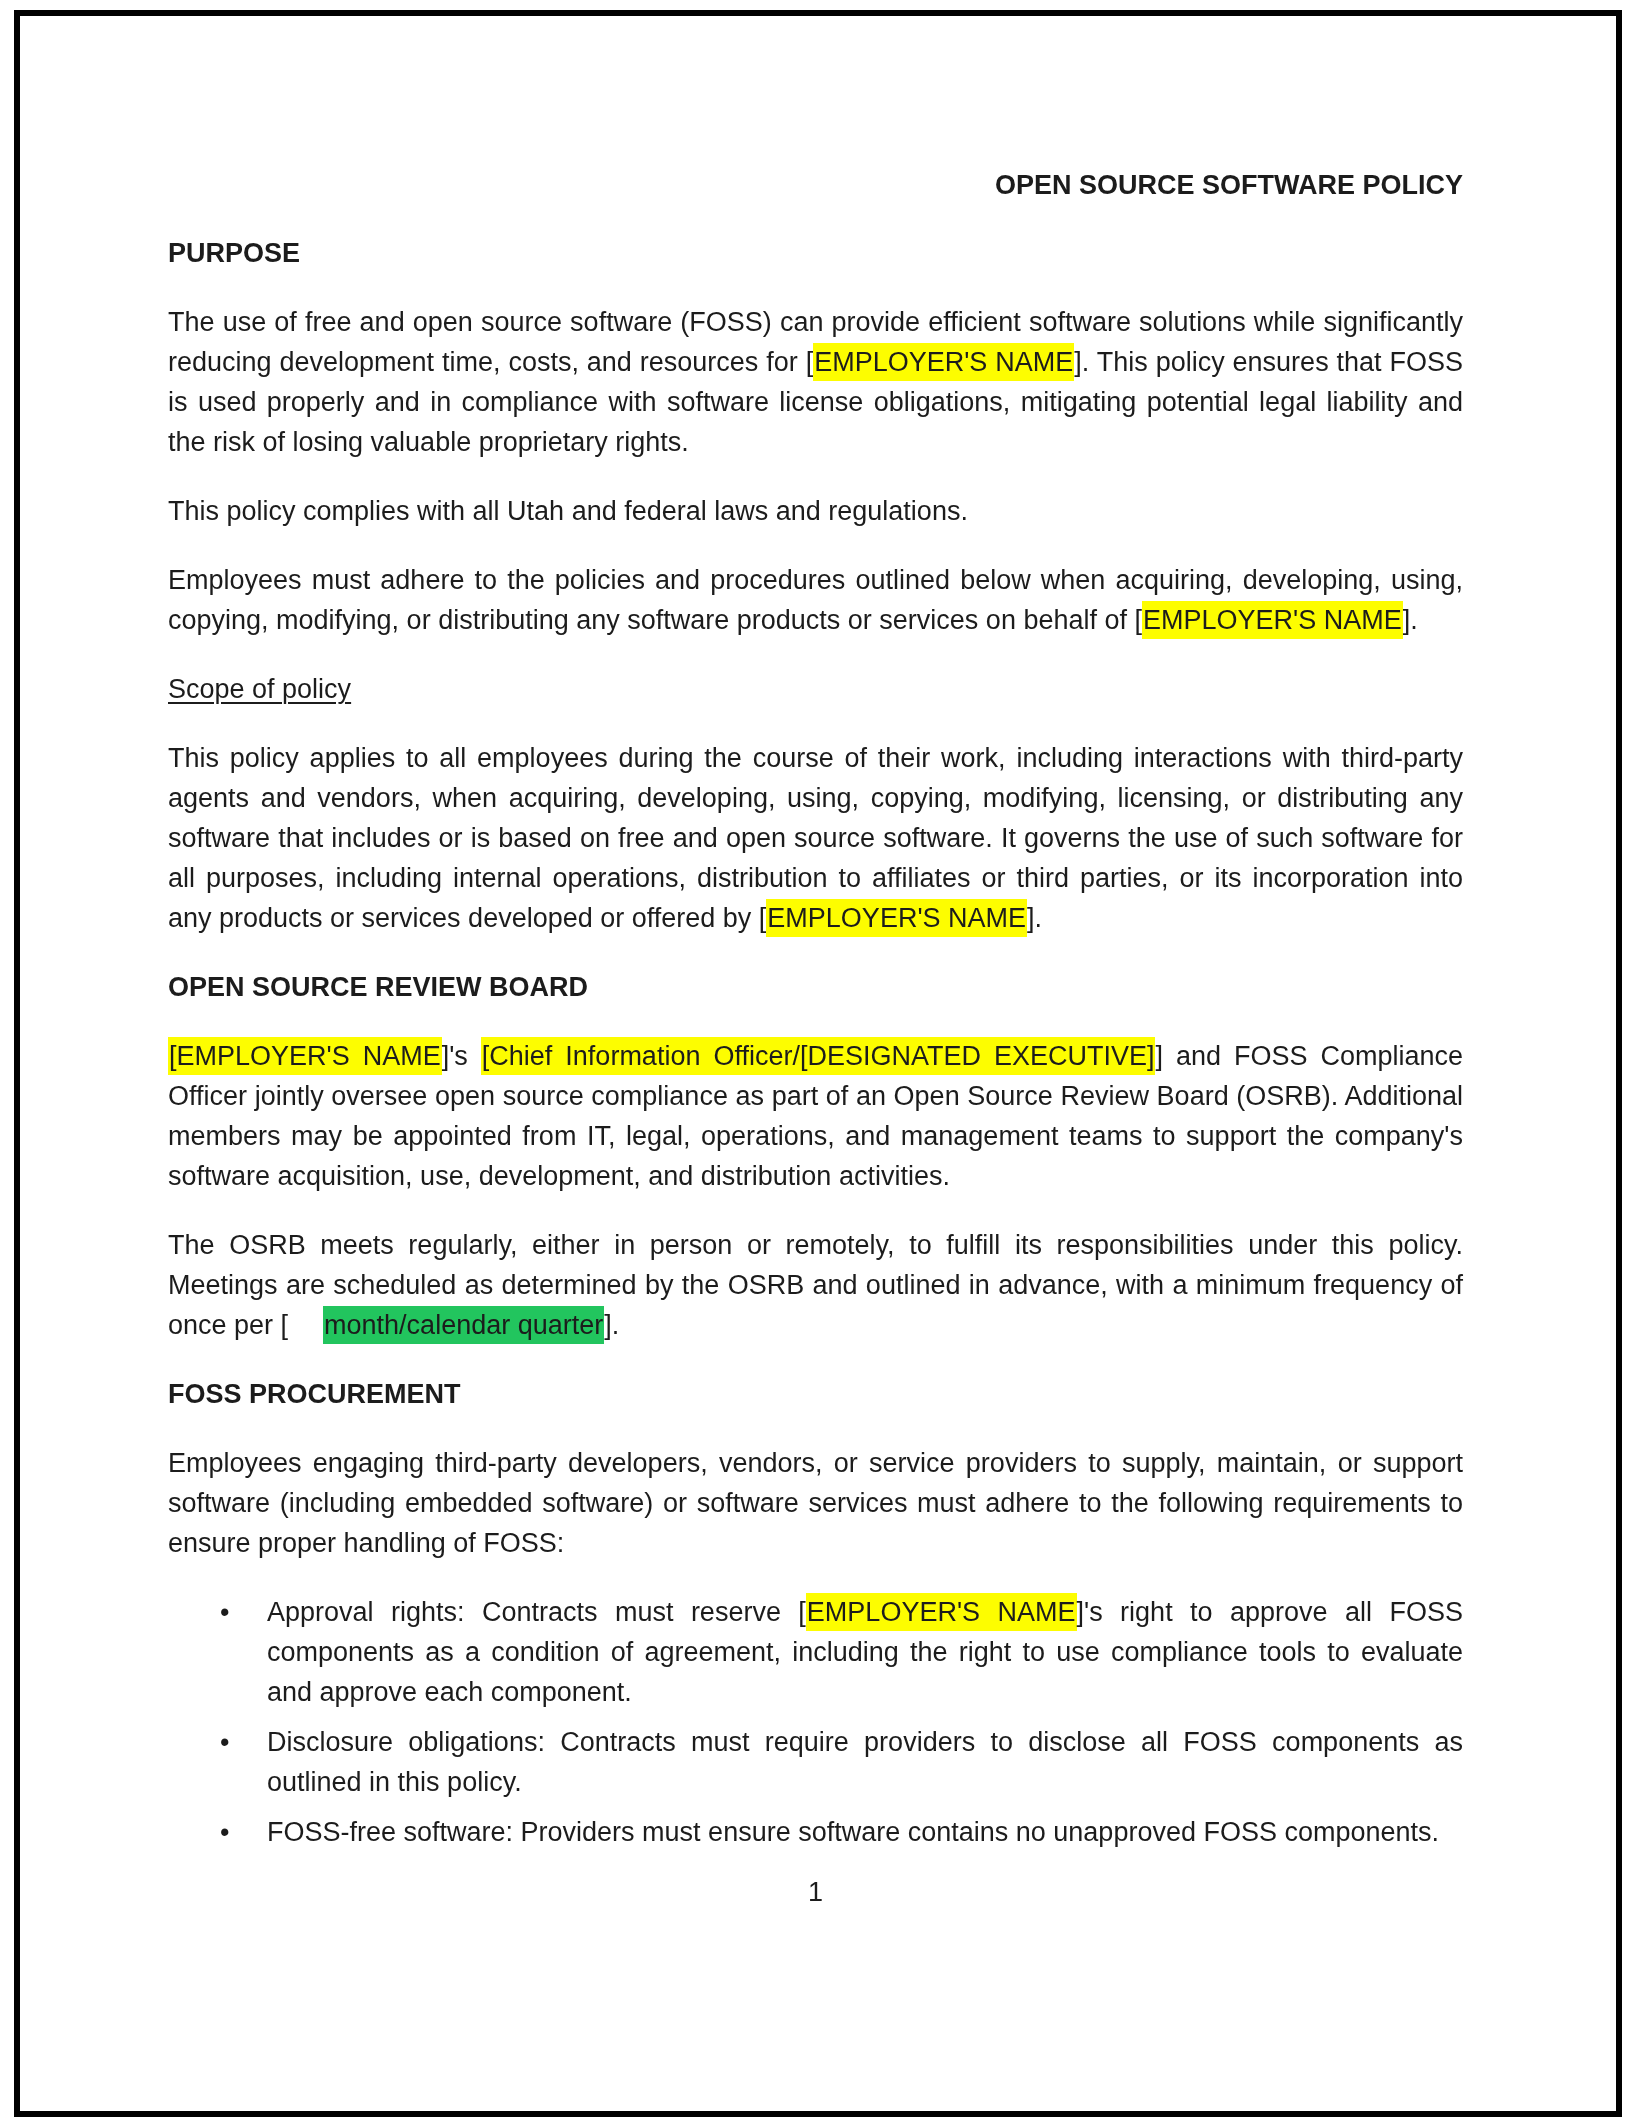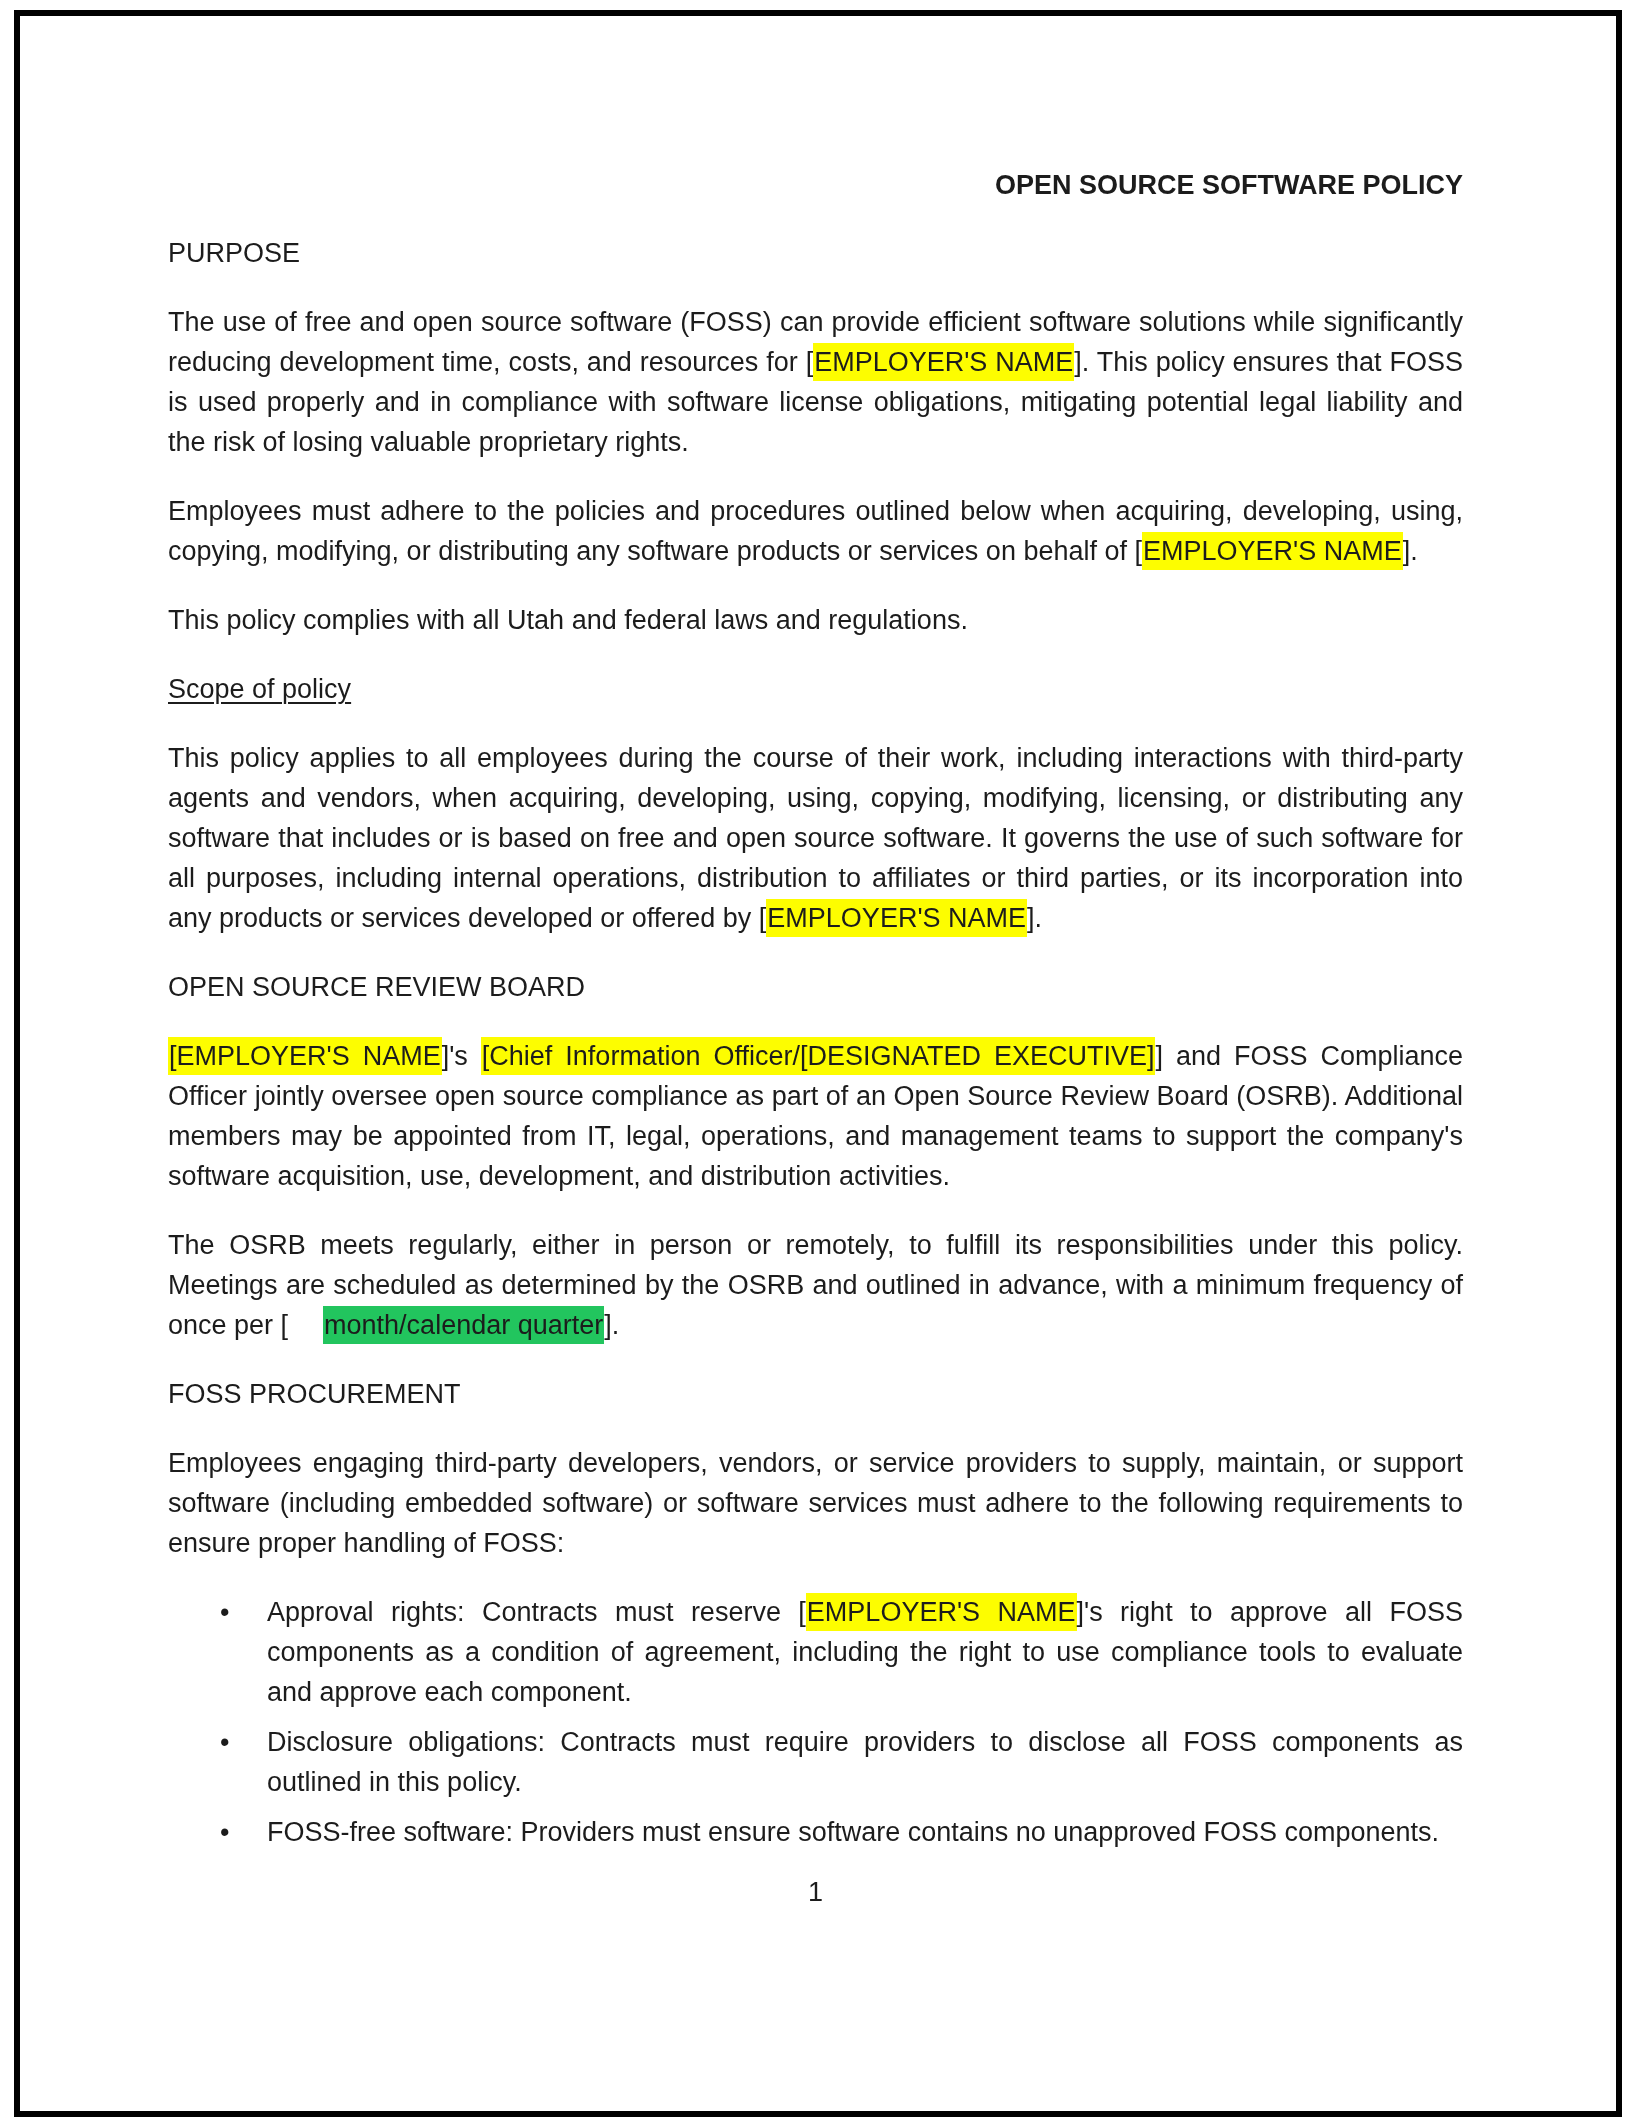--- a/index.html
+++ b/index.html
@@ -8,21 +8,21 @@
     font-family:"Liberation Sans",sans-serif;font-size:27px;line-height:40px;
     color:#1c1c1c;overflow:hidden;
   }
   .frame{
     position:absolute;top:10px;left:14px;right:11px;bottom:9px;
     border:6px solid #000;pointer-events:none;
   }
   .content{position:absolute;left:168px;top:0;width:1295px;padding-top:165px;}
   .block{margin:0 0 29px 0;font-size:27px;line-height:40px;font-weight:normal;}
   .title{text-align:right;font-weight:bold;margin-bottom:21px;}
-  .bold{font-weight:normal;margin-top:28px;}
+  .bold{font-weight:bold;margin-top:28px;}
   .underline{text-decoration:underline;text-decoration-thickness:2px;text-underline-offset:4px;}
   .just{text-align:justify;}
   mark{background:#fdfd00;color:inherit;padding:4px 1px;}
   ul.bullets{list-style:none;margin:0 0 0 0;padding:0 0 0 99px;}
   ul.bullets li{position:relative;text-align:justify;margin-bottom:10px;}
   ul.bullets li:last-child{margin-bottom:0;}
   .marker{position:absolute;left:-47px;top:0;}
   .pagenum{text-align:center;margin-top:20px;}
 </style>
 </head>
@@ -31,23 +31,23 @@
 <div class="frame"></div>
 
 <div class="content">
 
   <h1 class="block title">OPEN SOURCE SOFTWARE POLICY</h1>
 
   <h2 class="block bold">PURPOSE</h2>
 
   <p class="block just"><span>The use of free and open source software (FOSS) can provide efficient software solutions while significantly reducing development time, costs, and resources for [</span><mark style="background: rgb(253, 253, 0);">EMPLOYER'S NAME</mark><span>]. This policy ensures that FOSS is used properly and in compliance with software license obligations, mitigating potential legal liability and the risk of losing valuable proprietary rights.</span></p>
 
+  <p class="block"><span>This policy complies with all Utah and federal laws and regulations.</span></p>
+
   <p class="block just"><span>Employees must adhere to the policies and procedures outlined below when acquiring, developing, using, copying, modifying, or distributing any software products or services on behalf of [</span><mark style="background: rgb(253, 253, 0);">EMPLOYER'S NAME</mark><span>].</span></p>
-
-  <p class="block"><span>This policy complies with all Utah and federal laws and regulations.</span></p>
 
   <h3 class="block underline">Scope of policy</h3>
 
   <p class="block just"><span>This policy applies to all employees during the course of their work, including interactions with third-party agents and vendors, when acquiring, developing, using, copying, modifying, licensing, or distributing any software that includes or is based on free and open source software. It governs the use of such software for all purposes, including internal operations, distribution to affiliates or third parties, or its incorporation into any products or services developed or offered by [</span><mark style="background: rgb(253, 253, 0);">EMPLOYER'S NAME</mark><span>].</span></p>
 
   <h2 class="block bold">OPEN SOURCE REVIEW BOARD</h2>
 
   <p class="block just"><mark style="background: rgb(253, 253, 0);">[EMPLOYER'S NAME</mark><span>]'s </span><mark style="background: rgb(253, 253, 0);">[Chief Information Officer/[DESIGNATED EXECUTIVE]</mark><span>] and FOSS Compliance Officer jointly oversee open source compliance as part of an Open Source Review Board (OSRB). Additional members may be appointed from IT, legal, operations, and management teams to support the company's software acquisition, use, development, and distribution activities.</span></p>
 
   <p class="block just"><span>The OSRB meets regularly, either in person or remotely, to fulfill its responsibilities under this policy. Meetings are scheduled as determined by the OSRB and outlined in advance, with a minimum frequency of once per [</span><mark style="background: #22c55e; margin-left: 35px;">month/calendar quarter</mark><span>].</span></p>

